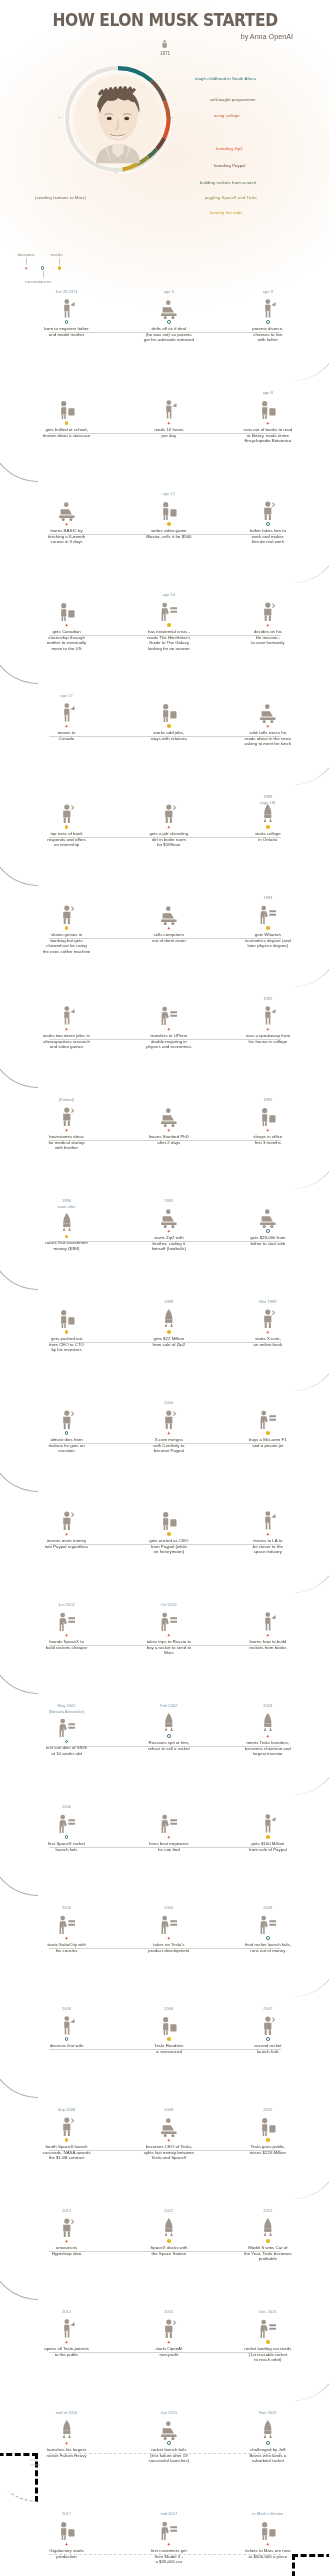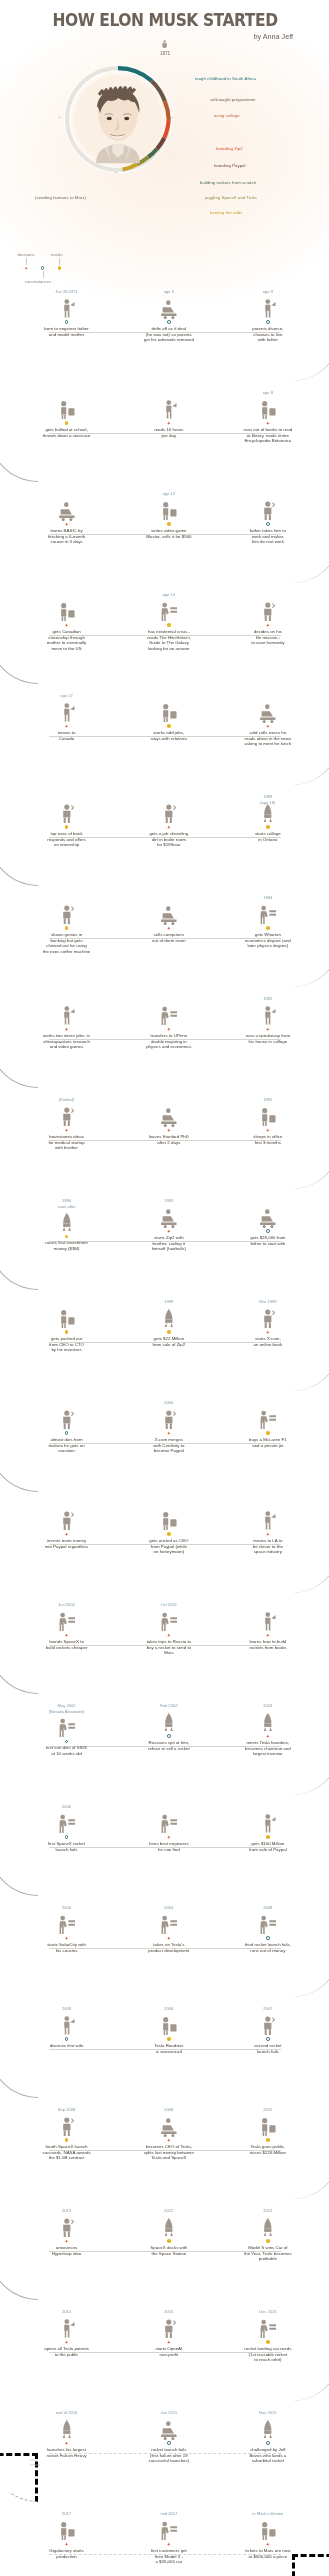--- a/index.html
+++ b/index.html
@@ -74,21 +74,21 @@
   .n-ico   { height:24px; display:flex; align-items:flex-end; justify-content:center; }
   .n-ico svg { display:block; }
   .n-marker{ height:7.2px; display:flex; align-items:center; justify-content:center; }
   .n-text  { font-size:4.4px; line-height:5.7px; color:#3f3a35; padding:0 4.1px; }
 </style>
 </head>
 <body>
 
 <div class="header">
   <div class="title">HOW ELON MUSK STARTED</div>
-  <div class="byline">by Anna Jeff</div>
+  <div class="byline">by Anna OpenAI</div>
 </div>
 
 <div class="baby-top">
   <svg width="7.2" height="8.2" viewBox="0 0 14 16">
     <circle cx="7" cy="3" r="2.4" fill="#a79c92"></circle>
     <path d="M2.4 7h9.2v4.2a4.6 4.6 0 0 1-9.2 0z" fill="#a79c92"></path>
     <rect x="2.4" y="6.2" width="9.2" height="1.3" fill="#a79c92"></rect>
   </svg>
   <div class="yr">1971</div>
 </div>

